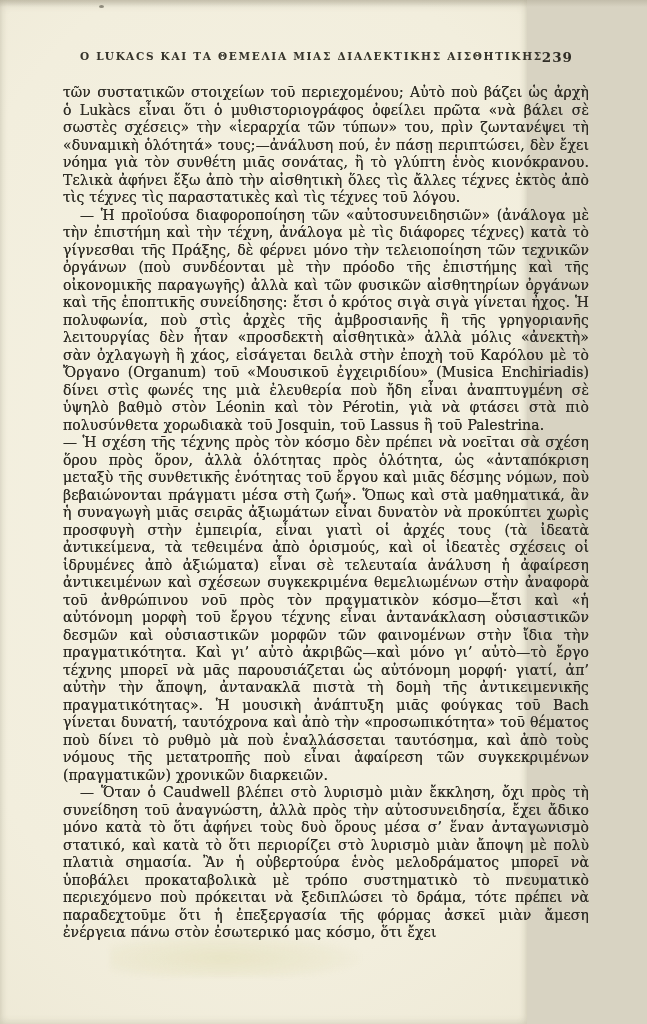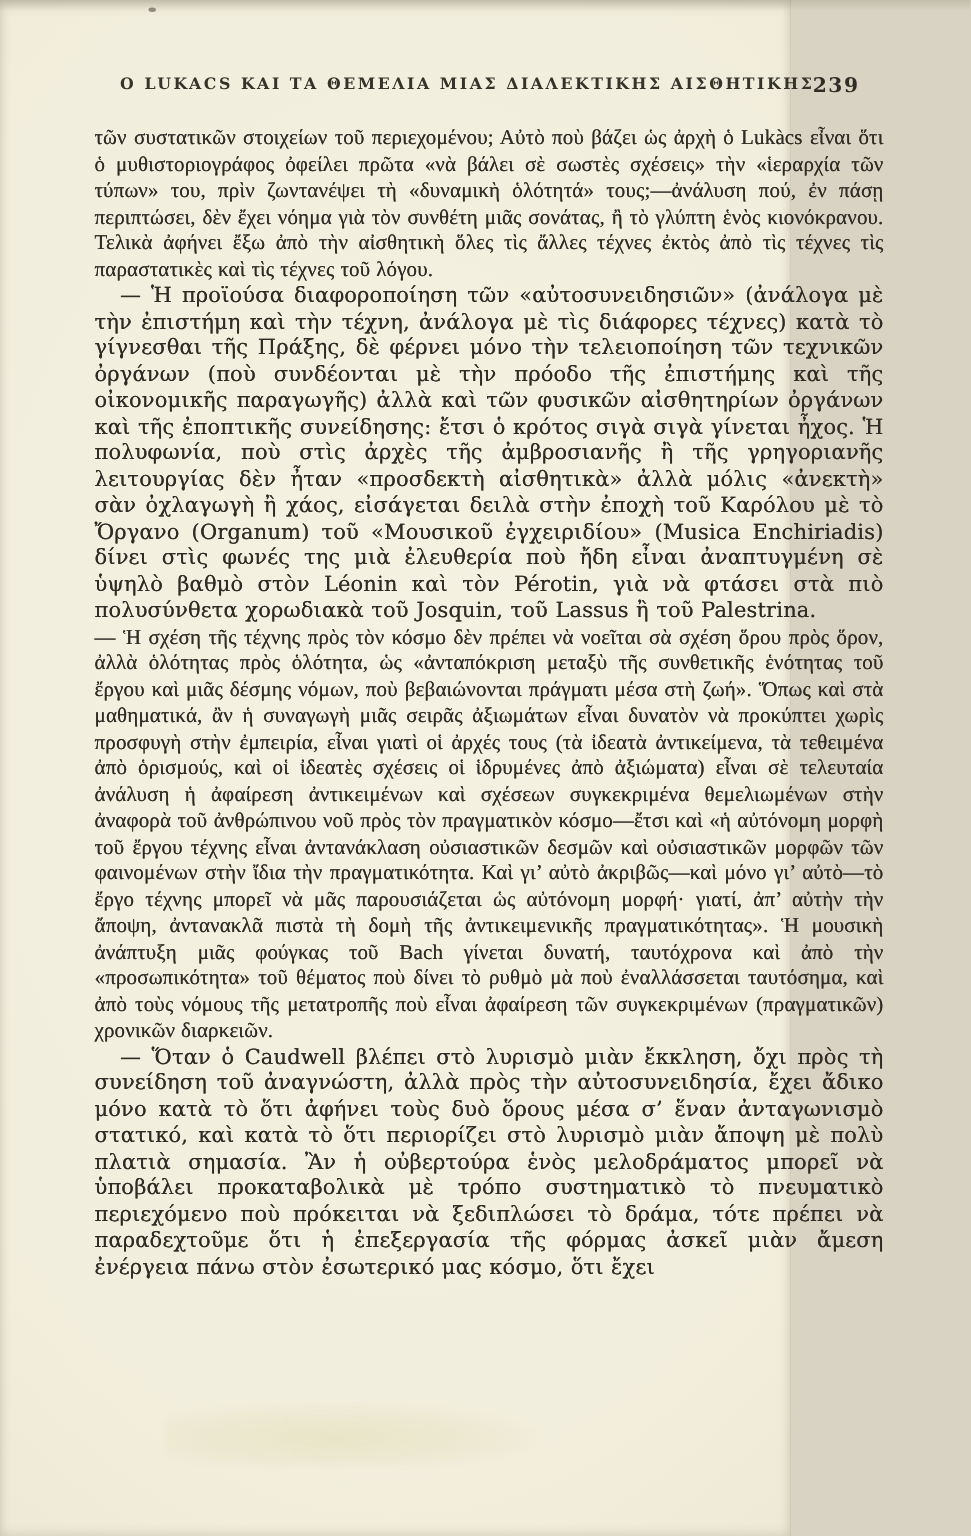--- a/index.html
+++ b/index.html
@@ -32,21 +32,21 @@
     position:absolute;left:63px;top:84px;width:526px;
   }
   .para{
     margin:0;
     font-size:14px;line-height:17.5px;
     text-align:justify;
     letter-spacing:.1px;word-spacing:.4px;
     text-shadow:0 0 .35px rgba(46,44,37,.85);
   }
   .para.indent{text-indent:17px;}
-  .para.noindent{text-indent:0;font-family:Liberation Serif, serif;}
+  .para.noindent{text-indent:0;}
   .stain{
     position:absolute;left:110px;top:935px;width:250px;height:42px;
     background:radial-gradient(ellipse at 45% 55%, rgba(196,192,110,.20) 0%, rgba(196,192,110,.08) 55%, transparent 75%);
     filter:blur(2px);
     pointer-events:none;
   }
   .speck{
     position:absolute;left:99px;top:5px;width:5px;height:3px;border-radius:50%;
     background:rgba(70,66,52,.55);filter:blur(.4px);
   }

